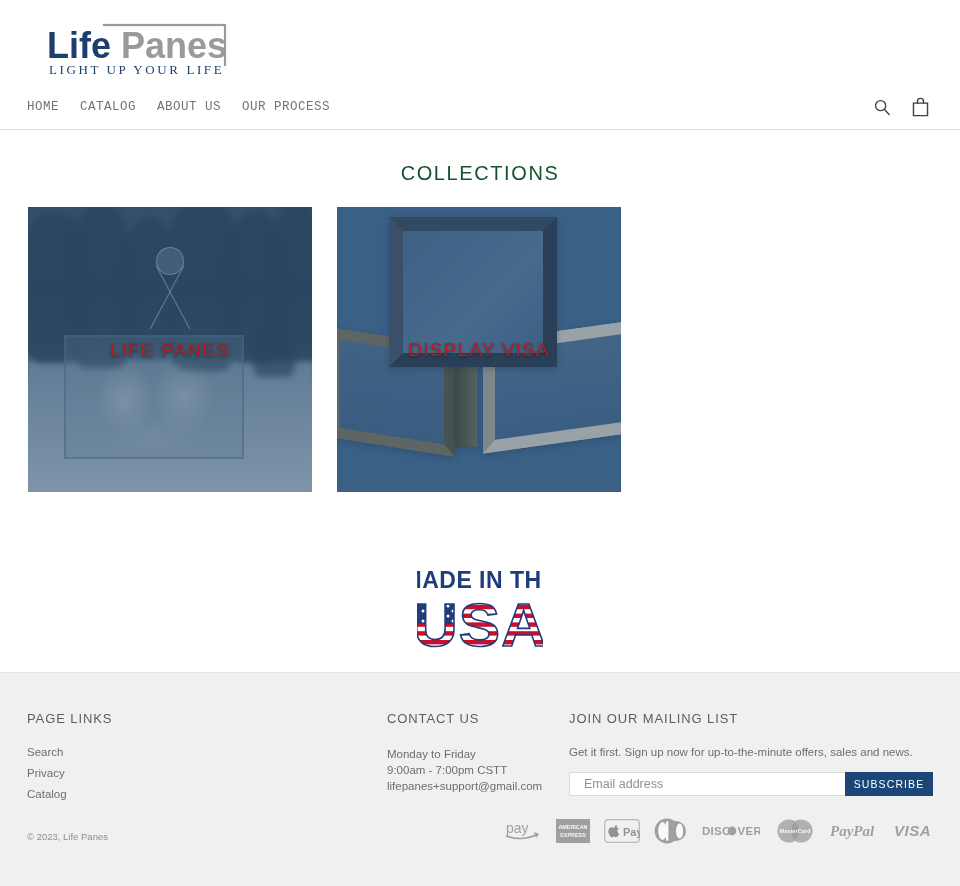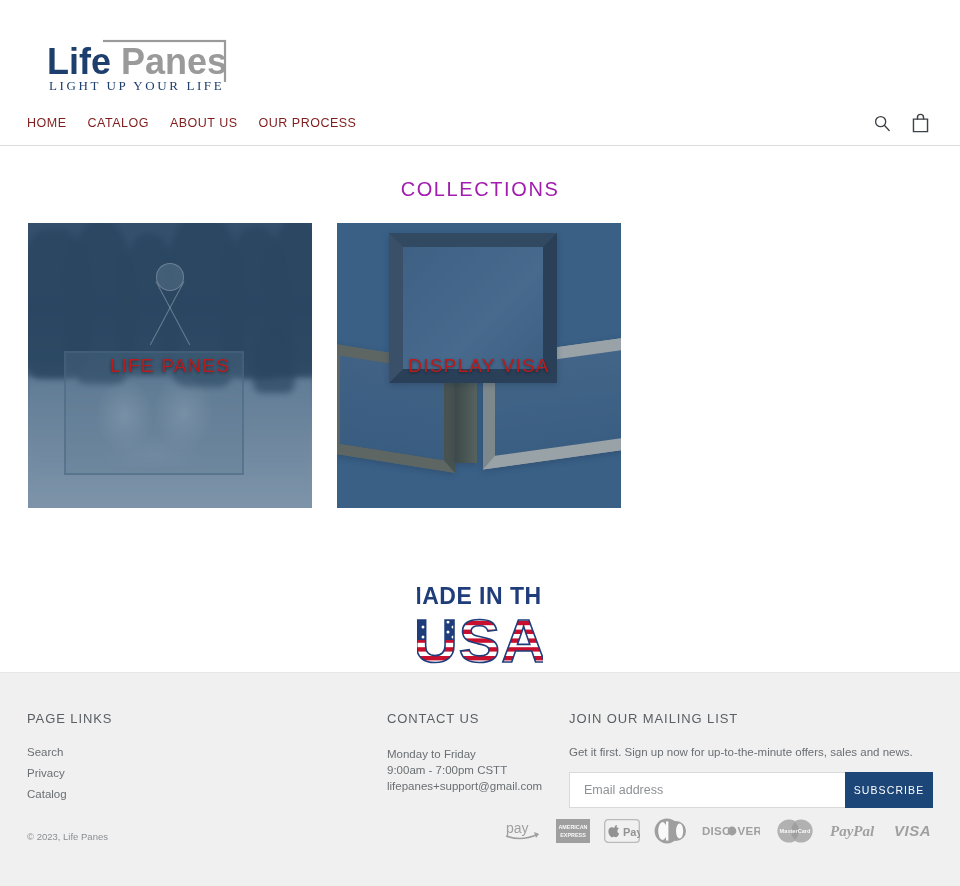--- a/index.html
+++ b/index.html
@@ -8,21 +8,21 @@
     width: 960px; height: 886px;
     background: #ffffff;
     font-family: "Liberation Sans", sans-serif;
     color: #3d4246;
     overflow: hidden;
   }
 
   
   .site-header {
     width: 960px;
-    padding: 20px 0 0 0;
+    padding: 4px 0 0 0;
     background: #fff;
   }
   .logo-wrap {
     width: 225px;
     height: 94px;
     margin-left: 27px;
     background: #fff;
     display: flex;
     align-items: center;
     justify-content: center;
@@ -38,39 +38,40 @@
     align-items: center;
     justify-content: space-between;
     padding: 0 22px 0 27px;
     border-bottom: 1px solid #dcdcdc;
     padding-bottom: 14px;
   }
   .nav-links { display: flex; align-items: center; gap: 21px; }
   .nav-link {
     font-size: 12.5px;
     letter-spacing: 0.5px;
-    color: #7f1d1d;
+    color: #737373;
     text-decoration: none;
     white-space: nowrap;
     cursor: pointer;
+    font-family: Liberation Mono, monospace;
   }
   .nav-icons { display: flex; align-items: center; gap: 20px; padding-right: 8px; }
   .icon-btn { cursor: pointer; display:flex; align-items:center; justify-content:center; }
 
   
   .main {
     width: 960px;
     background: #fff;
   }
   .page-title {
     text-align: center;
     font-size: 20px;
     font-weight: 400;
     letter-spacing: 1.6px;
-    color: #a21caf;
+    color: #14532d;
     margin: 32px 0 0 0;
     padding: 0;
   }
 
   .collections {
     display: flex;
     gap: 25px;
     margin: 22px 0 0 28px;
   }
   .collection-card {
@@ -241,21 +242,21 @@
     margin: 0;
   }
   .mail-desc {
     font-size: 11.5px;
     color: #6a6f73;
     margin: 0 0 14px 0;
   }
   .mail-form {
     display: flex;
     width: 364px;
-    height: 36px;
+    height: 24px;
   }
   .mail-input {
     flex: 1;
     border: 1px solid #d9d9d9;
     border-right: none;
     background: #fff;
     padding: 0 14px;
     font-size: 12.5px;
     color: #3d4246;
     font-family: "Liberation Sans", sans-serif;

